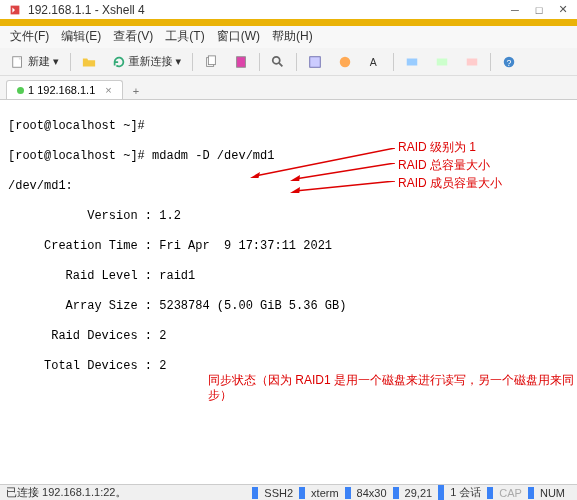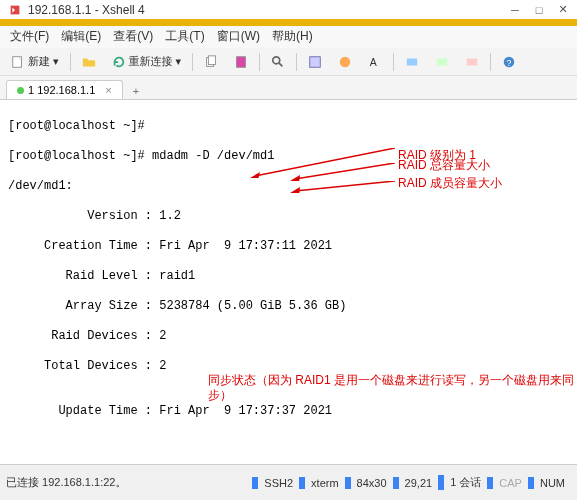--- a/index.html
+++ b/index.html
@@ -16,21 +16,21 @@
 .tbtn svg { width: 14px; height: 14px; }
 .sep { width: 1px; height: 18px; background: #ccc; }
 .tabbar { height: 24px; display: flex; align-items: flex-end; padding: 0 6px; background: #f4f4f4; border-bottom: 1px solid #ccc; }
 .tab { padding: 3px 10px; background: #fff; border: 1px solid #ccc; border-bottom: none; border-radius: 3px 3px 0 0; font-size: 11px; display: flex; align-items: center; gap: 4px; }
 .tab .dot { width: 7px; height: 7px; border-radius: 50%; background: #5c5; }
 .tab .close { margin-left: 6px; color: #888; cursor: pointer; }
 .addtab { margin-left: 4px; padding: 2px 6px; cursor: pointer; color: #777; }
 .terminal { flex: 1; background: #fff; font-family: "Courier New", monospace; font-size: 12px; line-height: 15px; color: #000; padding: 4px 8px; overflow: hidden; white-space: pre; position: relative; }
 .anno { position: absolute; color: #d00; font-family: "Microsoft YaHei", sans-serif; font-size: 12px; }
 .arrow { position: absolute; }
-.statusbar { height: 36px; background: #f0f0f0; border-top: 1px solid #ccc; display: flex; align-items: center; font-size: 11px; padding: 0 6px; color: #333; }
+.statusbar { height: 16px; background: #f0f0f0; border-top: 1px solid #ccc; display: flex; align-items: center; font-size: 11px; padding: 0 6px; color: #333; }
 .statusbar .left { flex: 1; }
 .statusbar .seg { padding: 0 6px; border-left: 6px solid #3b82f6; }
 </style>
 </head>
 <body>
 
 <div class="titlebar">
   <svg class="icon" viewBox="0 0 16 16">
       <path fill="#d44" d="M3 3h10v10H3z"></path>
       <path fill="#fff" d="M5 5l3 3-3 3M9 9h3"></path>
@@ -147,21 +147,20 @@
 <span style="display: block;">[root@localhost ~]#</span>
 <span style="display: block;">[root@localhost ~]# mdadm -D /dev/md1</span>
 <span style="display: block;">/dev/md1:</span>
 <span style="display: block;">           Version : 1.2</span>
 <span style="display: block;">     Creation Time : Fri Apr  9 17:37:11 2021</span>
 <span style="display: block;">        Raid Level : raid1</span>
 <span style="display: block;">        Array Size : 5238784 (5.00 GiB 5.36 GB)</span>
 <span style="display: block;">      Raid Devices : 2</span>
 <span style="display: block;">     Total Devices : 2</span>
 <span style="display: block;"></span>
-<span style="display: block;">       Update Time : Fri Apr  9 17:37:37 2021</span>
 
 
 
 
 
 <span style="display: block;"></span>
 
 <span style="display: block;"></span>
 
 
@@ -177,21 +176,21 @@
       <polygon points="0,30 10,24 8,32" fill="#d00"></polygon>
     </svg>
 <svg class="arrow" style="left:290px;top:63px;width:105px;height:18px">
       <line x1="105" y1="0" x2="5" y2="16" stroke="#d00" stroke-width="1.5"></line>
       <polygon points="0,18 10,12 9,20" fill="#d00"></polygon>
     </svg>
 <svg class="arrow" style="left:290px;top:81px;width:105px;height:12px">
       <line x1="105" y1="0" x2="5" y2="10" stroke="#d00" stroke-width="1.5"></line>
       <polygon points="0,12 10,6 9,15" fill="#d00"></polygon>
     </svg>
-<div class="anno" style="left:398px;top:48px">RAID 级别为 1</div>
+<div class="anno" style="left:398px;top:40px">RAID 级别为 1</div>
 <div class="anno" style="left:398px;top:58px">RAID 总容量大小</div>
 <div class="anno" style="left:398px;top:76px">RAID 成员容量大小</div>
 <div class="anno" style="left:208px;top:273px;white-space:normal">同步状态（因为 RAID1 是用一个磁盘来进行读写，另一个磁盘用来同步）</div>
 </div>
 
 <div class="statusbar">
   <span class="left">已连接 192.168.1.1:22。</span>
   <span class="seg">SSH2</span>
   <span class="seg">xterm</span>
   <span class="seg">84x30</span>

